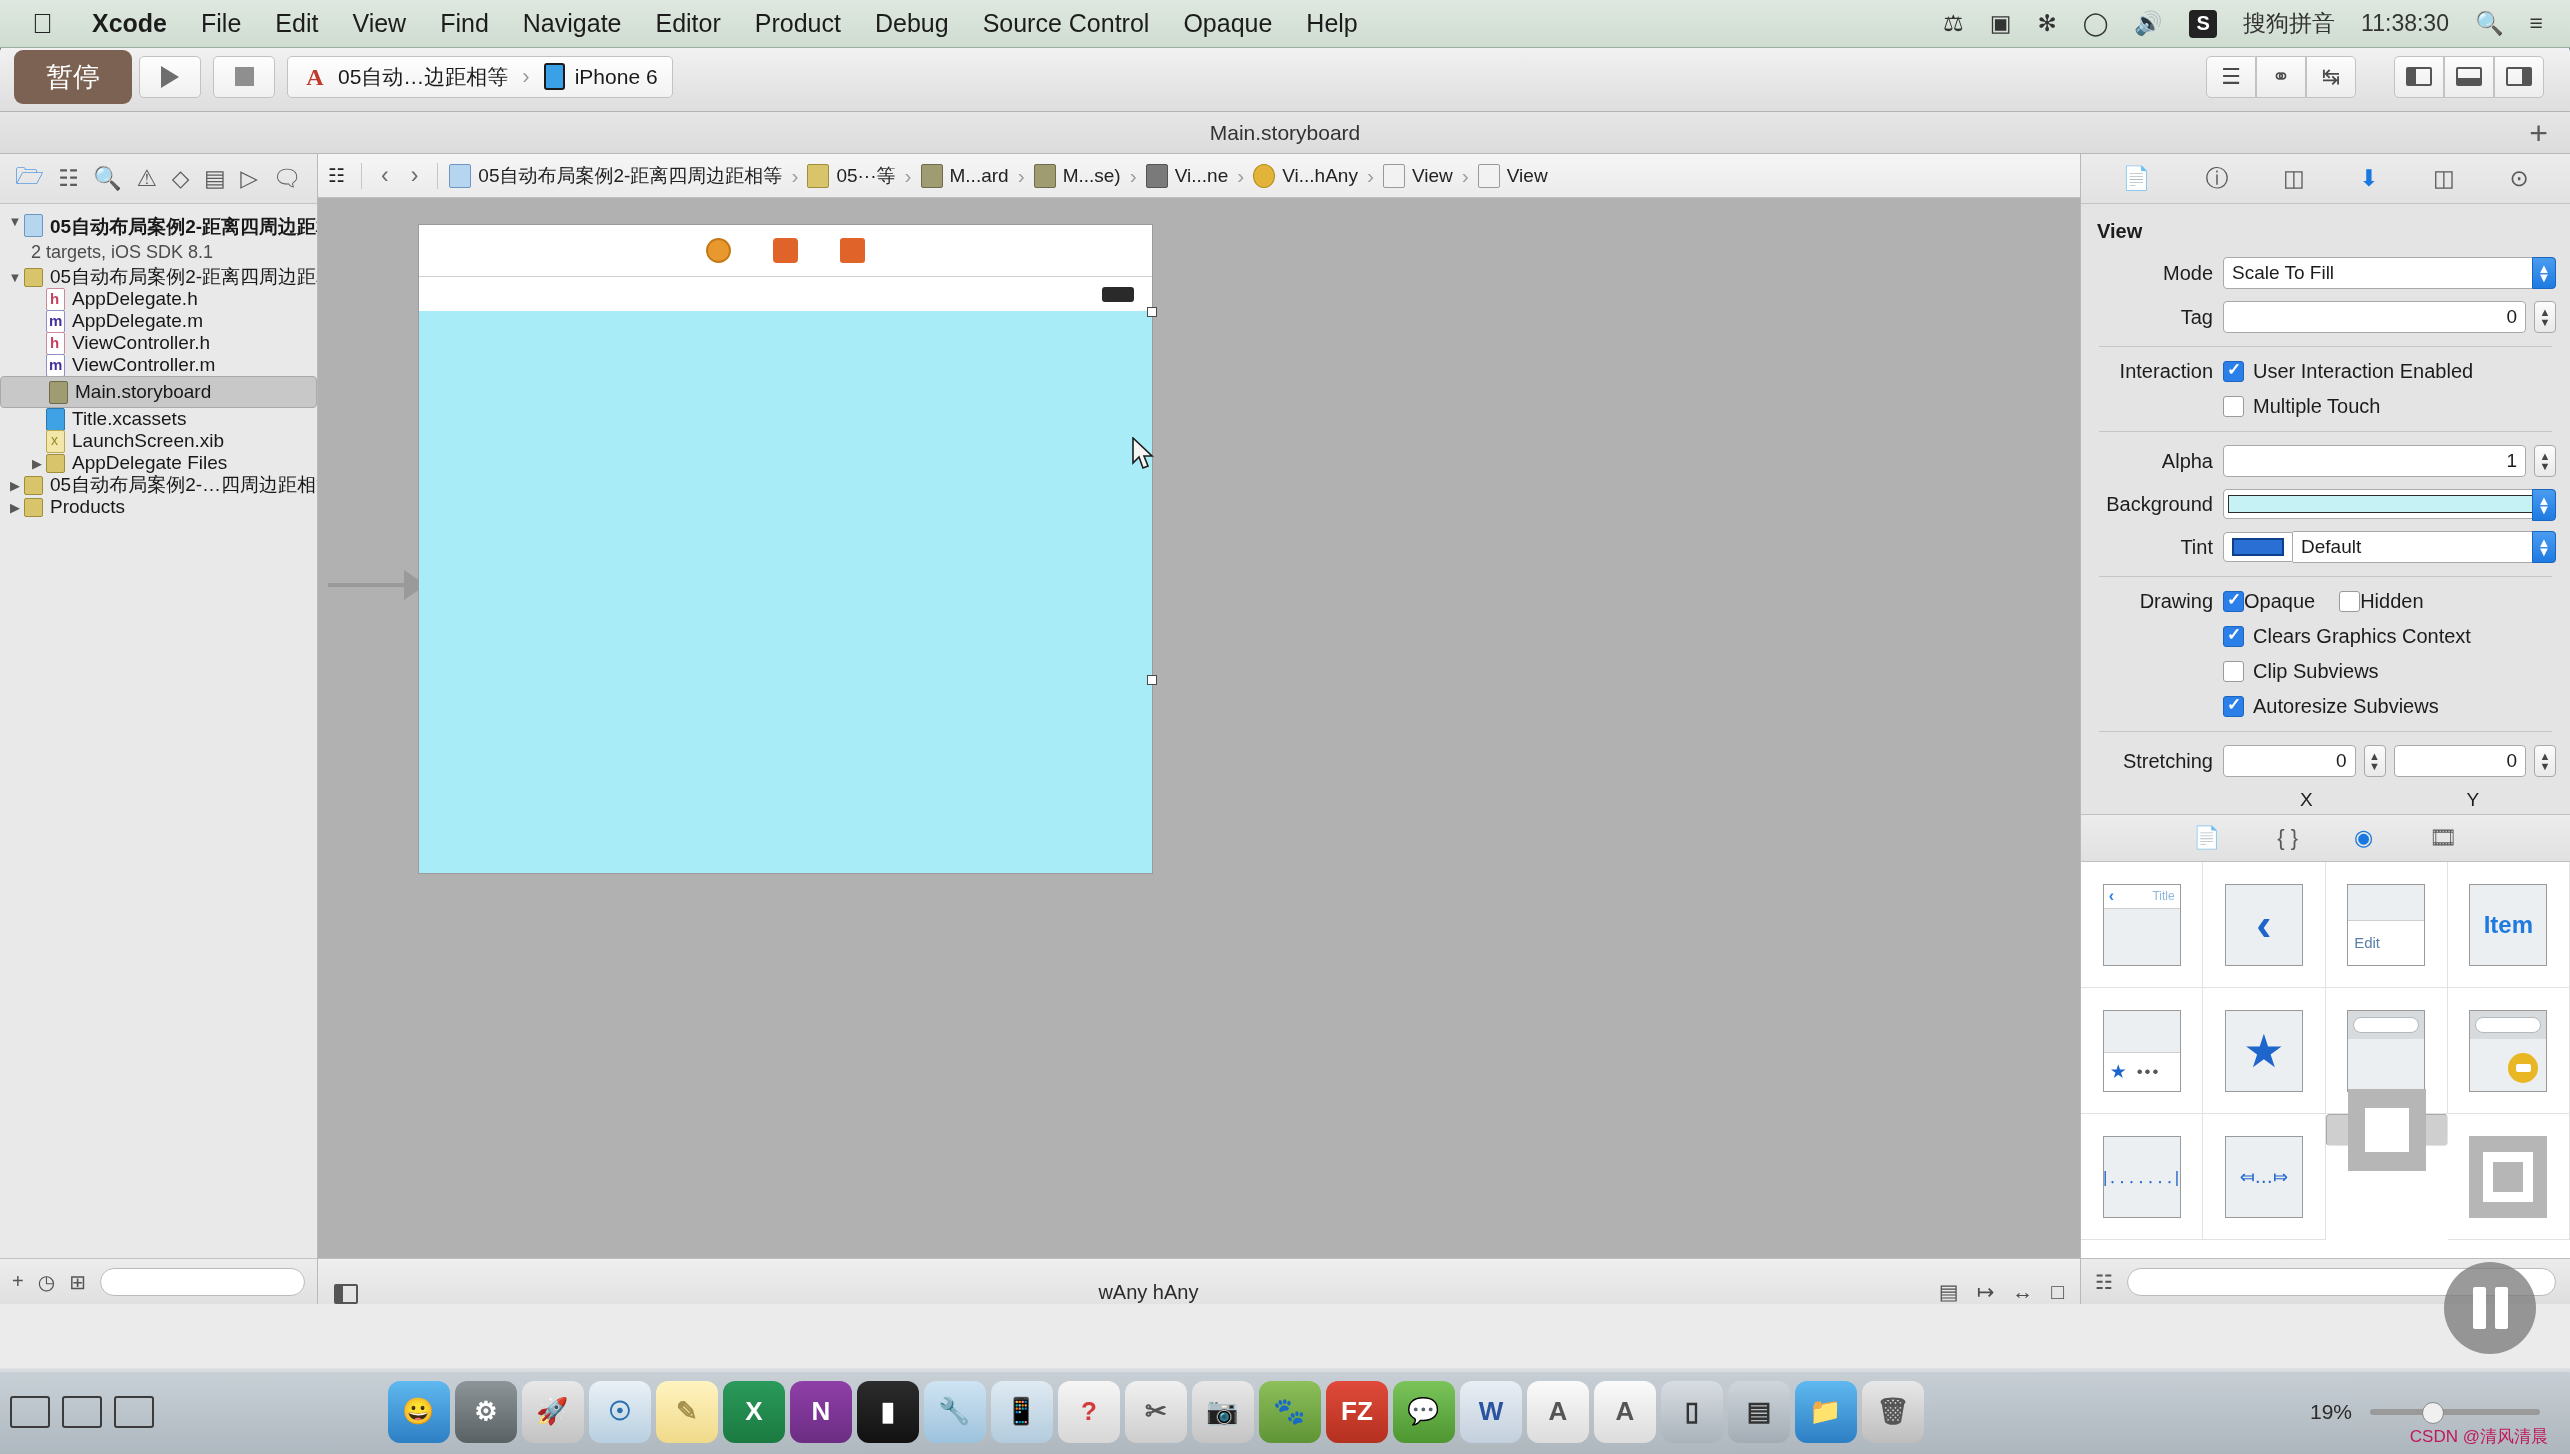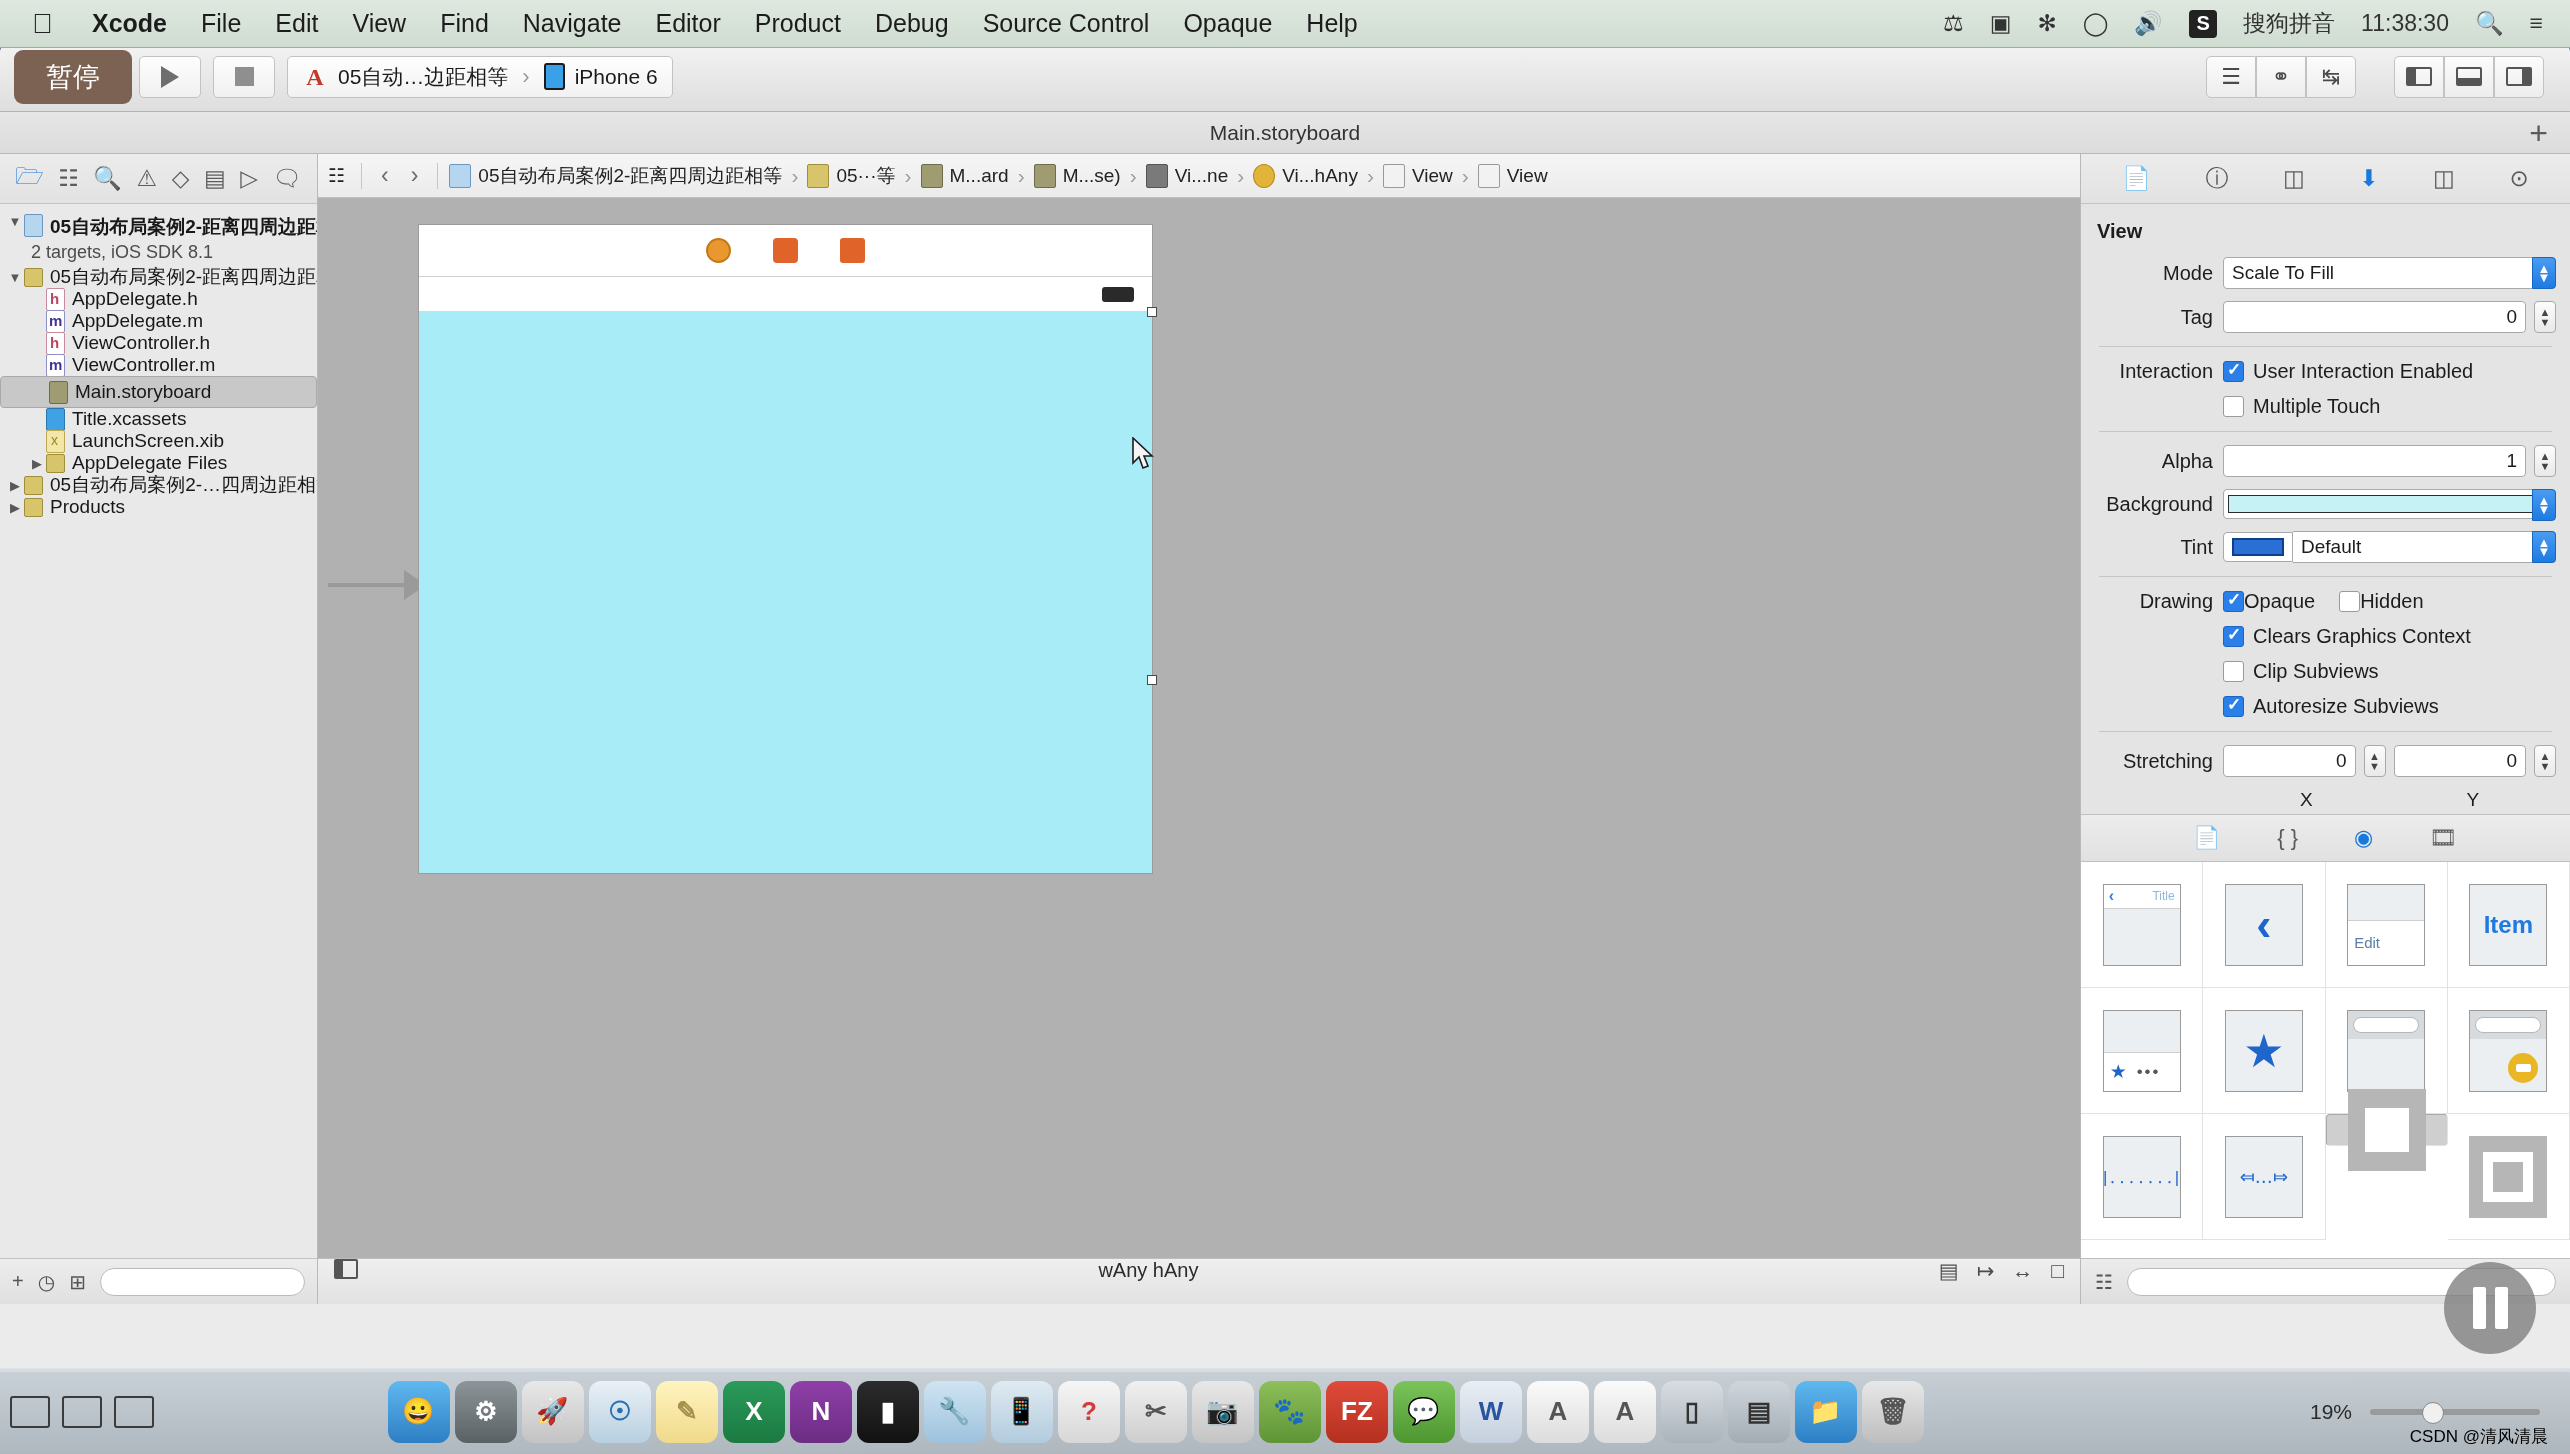--- a/index.html
+++ b/index.html
@@ -163,21 +163,21 @@
   .handle { position:absolute; width:10px;height:10px;background:#fff;
     border:1px solid #4a4a4a; }
   .arrowin { position:absolute; left:10px; top:385px; width:96px; height:4px;
     background:#9a9a9a; }
   .arrowin:after { content:""; position:absolute; right:-2px; top:-13px;
     border-left:22px solid #9a9a9a; border-top:15px solid transparent;
     border-bottom:15px solid transparent; }
   .cursor { position:absolute; left:712px; top:212px; width:26px; height:34px; }
 
   .canvas-bottom { height:46px; background:linear-gradient(#efefef,#e2e2e2);
-    border-top:1px solid #bdbdbd; display:flex; align-items:flex-start;
+    border-top:1px solid #bdbdbd; display:flex; align-items:flex-end;
     padding:0 16px; font-size:20px; color:#2b2b2b; }
   .cb-left { display:flex; gap:14px; }
   .cb-center { flex:1; text-align:center; }
   .cb-right { display:flex; gap:18px; font-size:21px; color:#4d4d4d; }
   .sq-ico { width:24px;height:20px;border:2px solid #555;border-radius:2px;
     position:relative; }
   .sq-ico:before{content:"";position:absolute;left:0;top:0;bottom:0;width:7px;
     background:#555;}
 
   
@@ -267,21 +267,21 @@
     border-radius:50%; }
   .zoompct { font-size:21px; color:#2b2b2b; }
 
   .pausebtn { position:absolute; right:34px; bottom:100px; width:92px;height:92px;
     border-radius:50%; background:rgba(120,120,120,.75);
     display:flex; align-items:center; justify-content:center; gap:9px; z-index:80; }
   .pausebtn i { width:13px;height:42px;background:#fff;border-radius:2px;
     display:block; }
 
   .watermark { position:absolute; right:22px; bottom:6px; font-size:17px;
-    color:#000000; z-index:90; }
+    color:#be185d; z-index:90; }
 </style>
 </head>
 <body>
 
 <div class="desktop"></div>
 
 <div class="menubar">
   <span class="apple"></span>
   <span class="mi bold">Xcode</span>
   <span class="mi">File</span>

